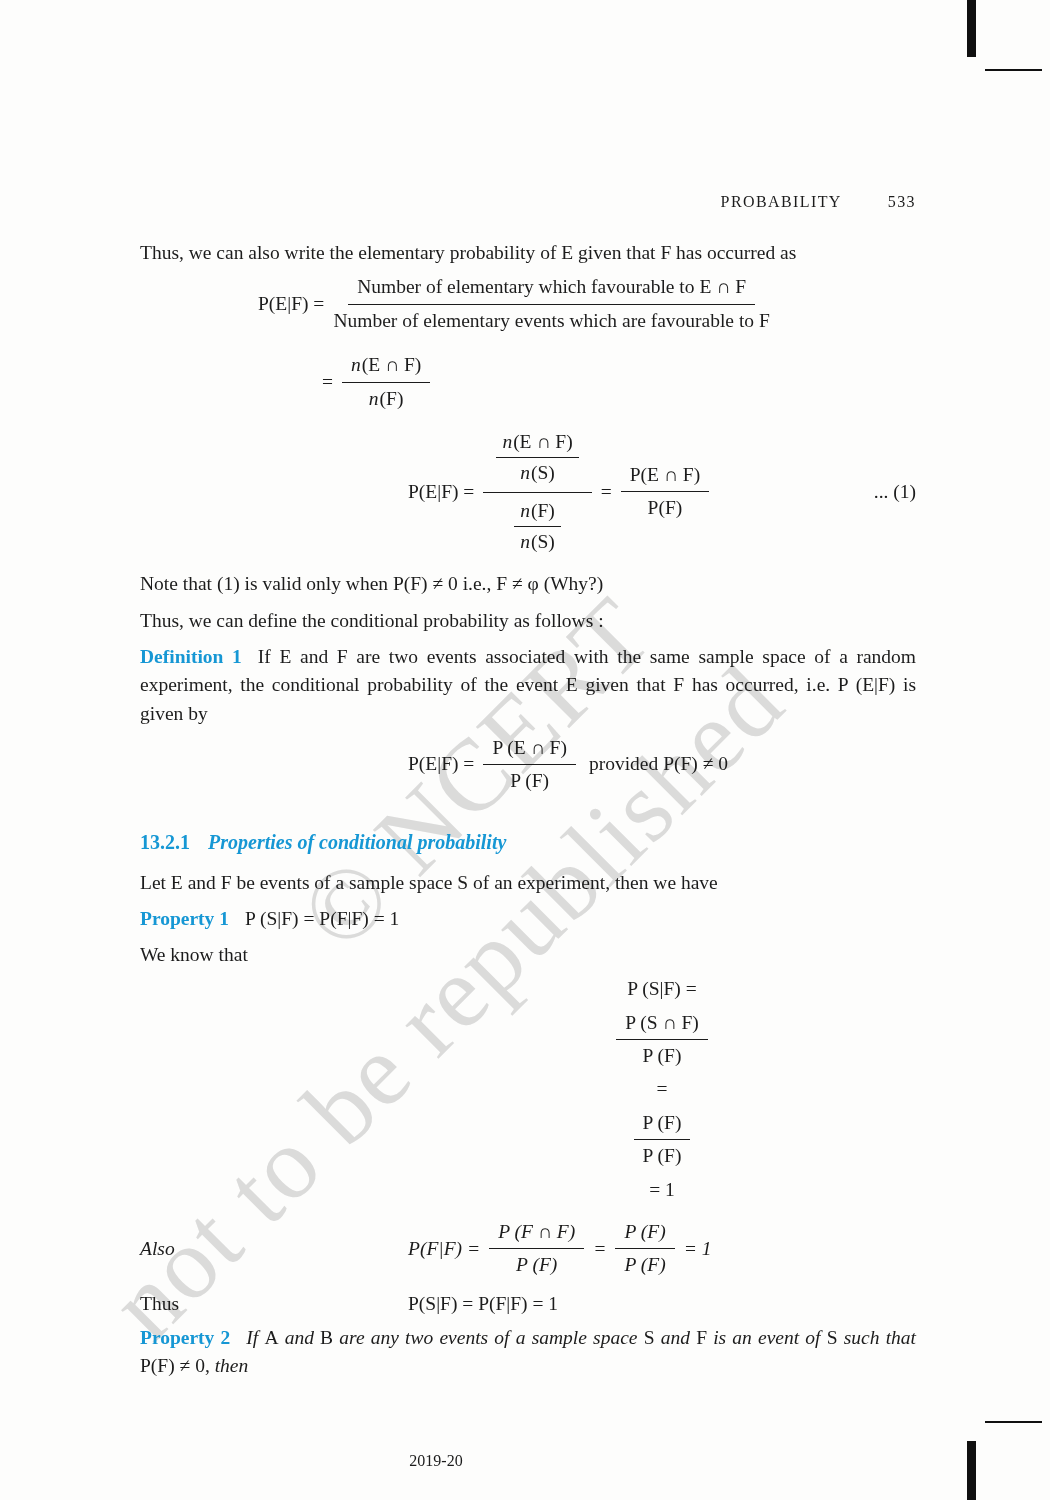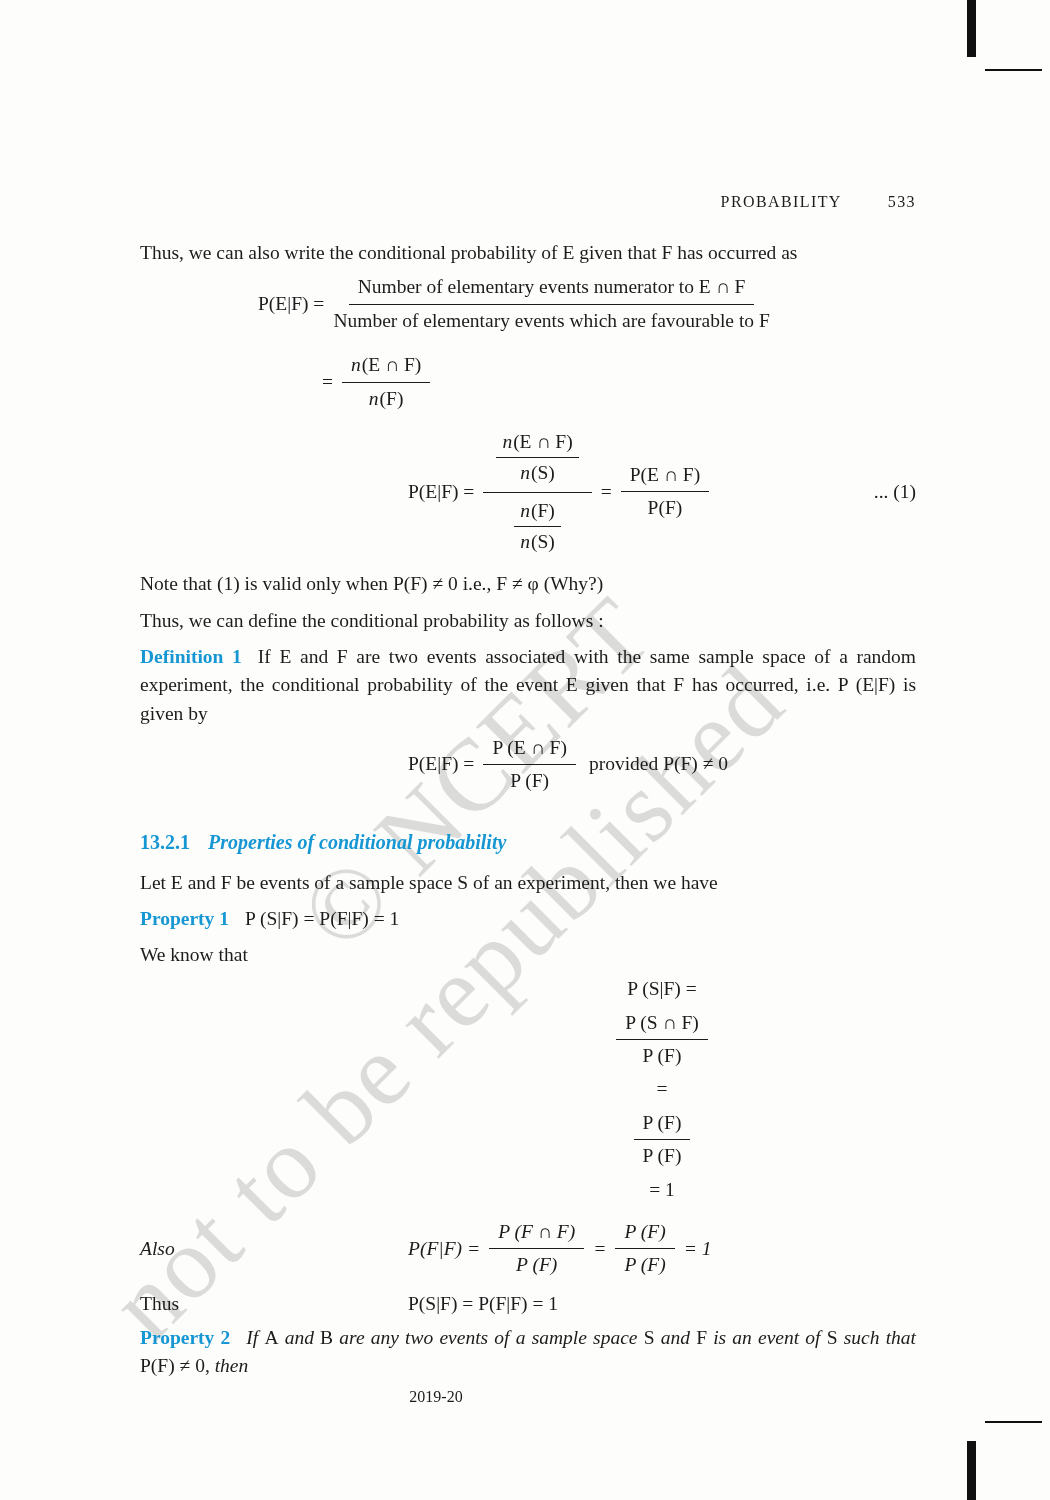--- a/index.html
+++ b/index.html
@@ -83,21 +83,21 @@
 
   .section-heading { margin-bottom:12px; font-size:20px; }
   .sec-num { font-weight:bold; color:#1697d4; margin-right:18px; }
   .sec-title { font-weight:bold; font-style:italic; color:#1697d4; }
   .para3 { margin-bottom:4px; }
   .prop-line { margin-bottom:10px; }
   .we-know { margin-bottom:12px; }
   .prop2 { margin-bottom:6px; }
 
   .page-footer {
-    position:absolute; left:0; top:1388px; width:872px;
+    position:absolute; left:0; top:1452px; width:872px;
     text-align:center; font-size:16px; z-index:2;
   }
 </style>
 </head>
 <body>
 
 <div class="wm wm1">© NCERT</div>
 <div class="wm wm2">not to be republished</div>
 
 <div class="crop crop-top-bar"></div>
@@ -105,26 +105,26 @@
 <div class="crop crop-bottom-line"></div>
 <div class="crop crop-bottom-bar"></div>
 
 <div class="content">
 
   <div class="page-header">
     <span>PROBABILITY</span>
     <span>533</span>
   </div>
 
-  <p class="body-text">Thus, we can also write the conditional probability of E given that F has occurred as</p>
+  <p class="body-text">Thus, we can also write the elementary probability of E given that F has occurred as</p>
 
   <div class="formula f1">
     <span>P(E|F) =</span>
     <span class="frac">
-      <span class="num">Number of elementary events numerator to E ∩ F</span>
+      <span class="num">Number of elementary which favourable to E ∩ F</span>
       <span class="den">Number of elementary events which are favourable to F</span>
     </span>
   </div>
 
   <div class="formula f2">
     <span>=</span>
     <span class="frac">
       <span class="num"><i class="vn">n</i><span>(E ∩ F)</span></span>
       <span class="den"><i class="vn">n</i><span>(F)</span></span>
     </span>

